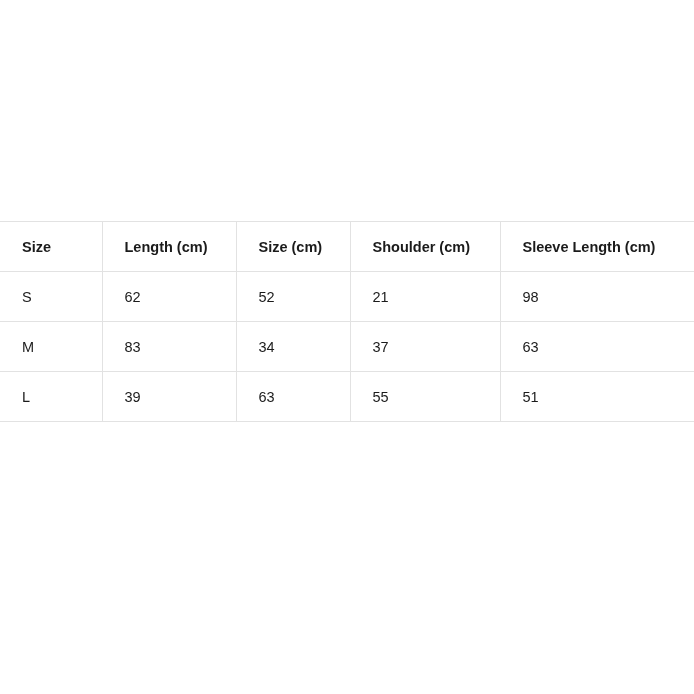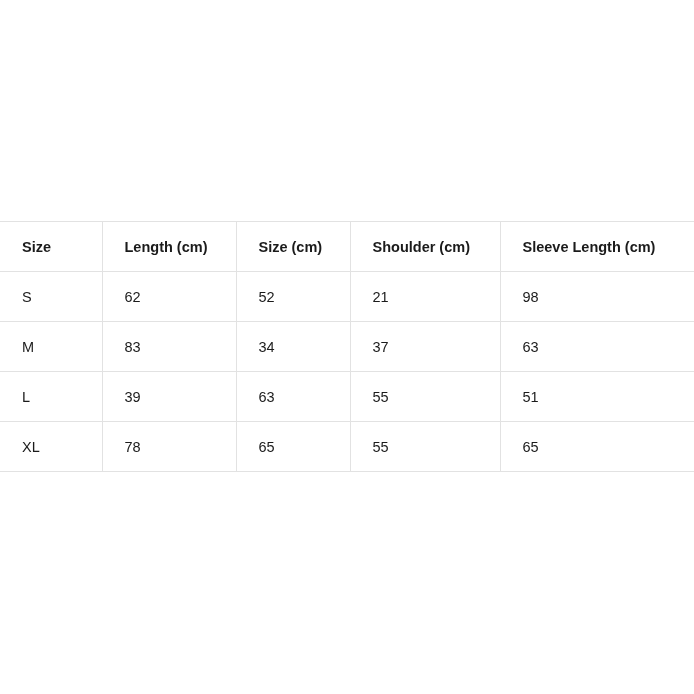--- a/index.html
+++ b/index.html
@@ -99,23 +99,16 @@
           <td>37</td>
           <td>63</td>
         </tr>
         <tr>
           <td>L</td>
           <td>39</td>
           <td>63</td>
           <td>55</td>
           <td>51</td>
         </tr>
-        <tr>
-          <td>XL</td>
-          <td>78</td>
-          <td>65</td>
-          <td>55</td>
-          <td>65</td>
-        </tr>
       </tbody>
     </table>
   </div>
 </div>
 
 </body></html>

